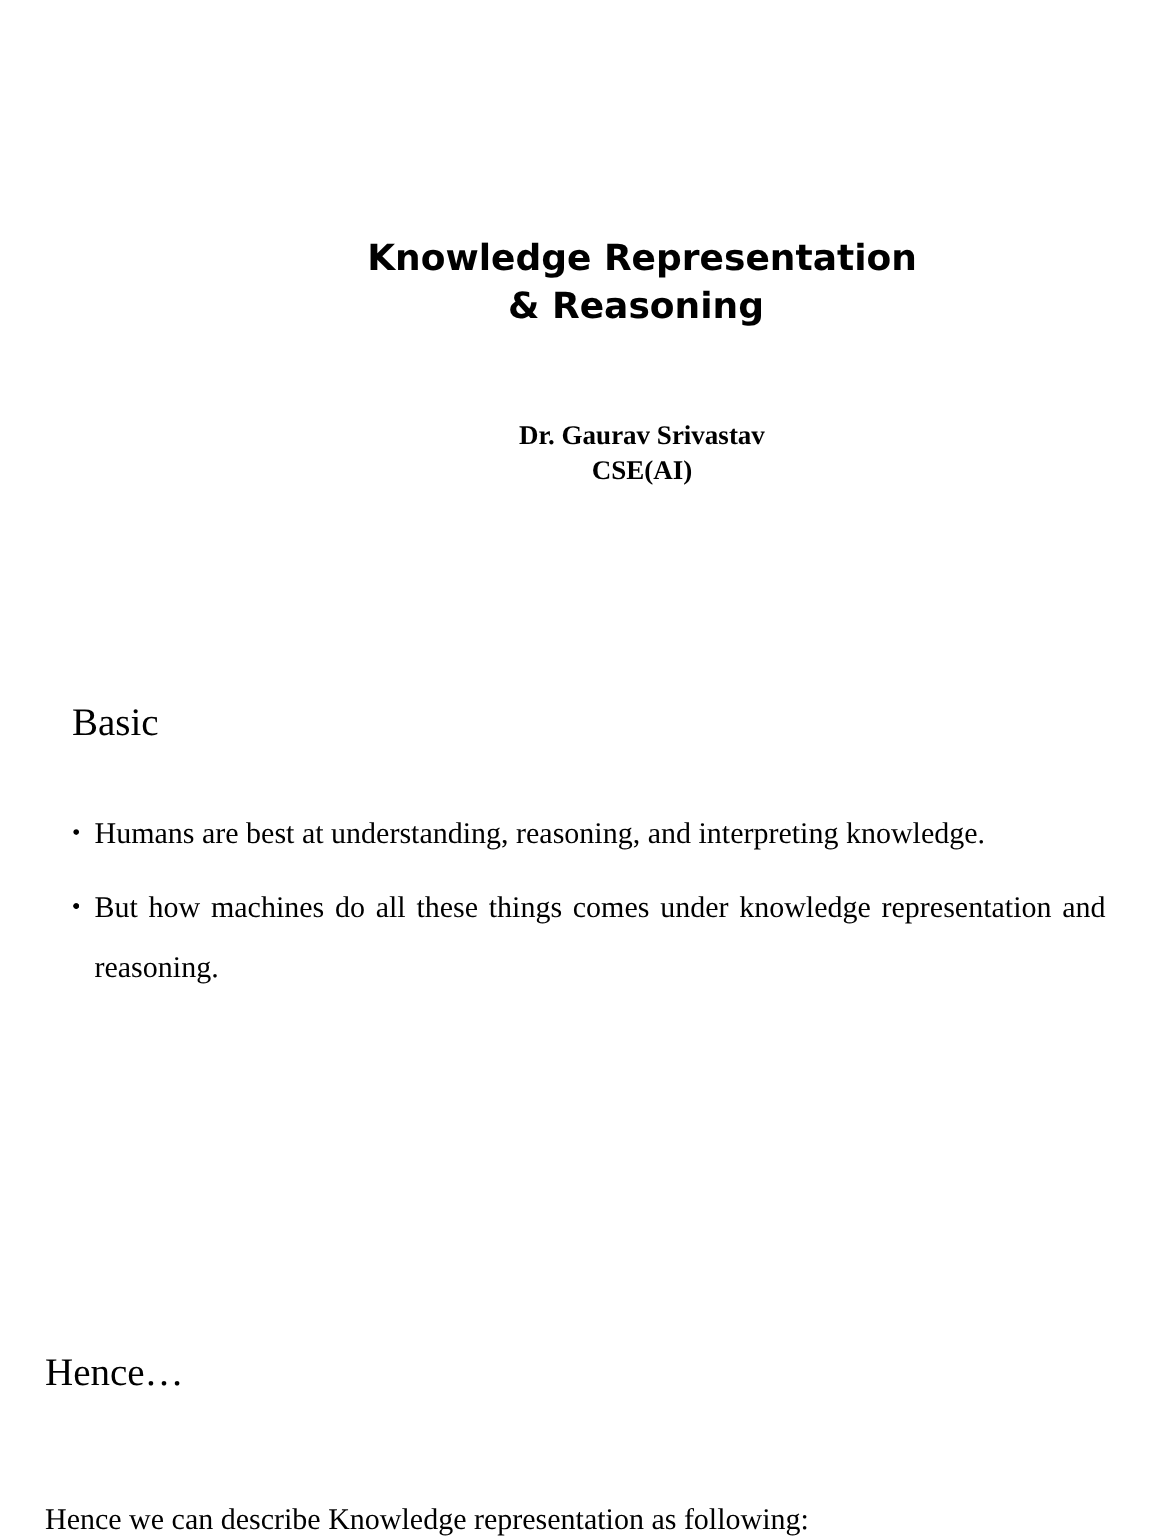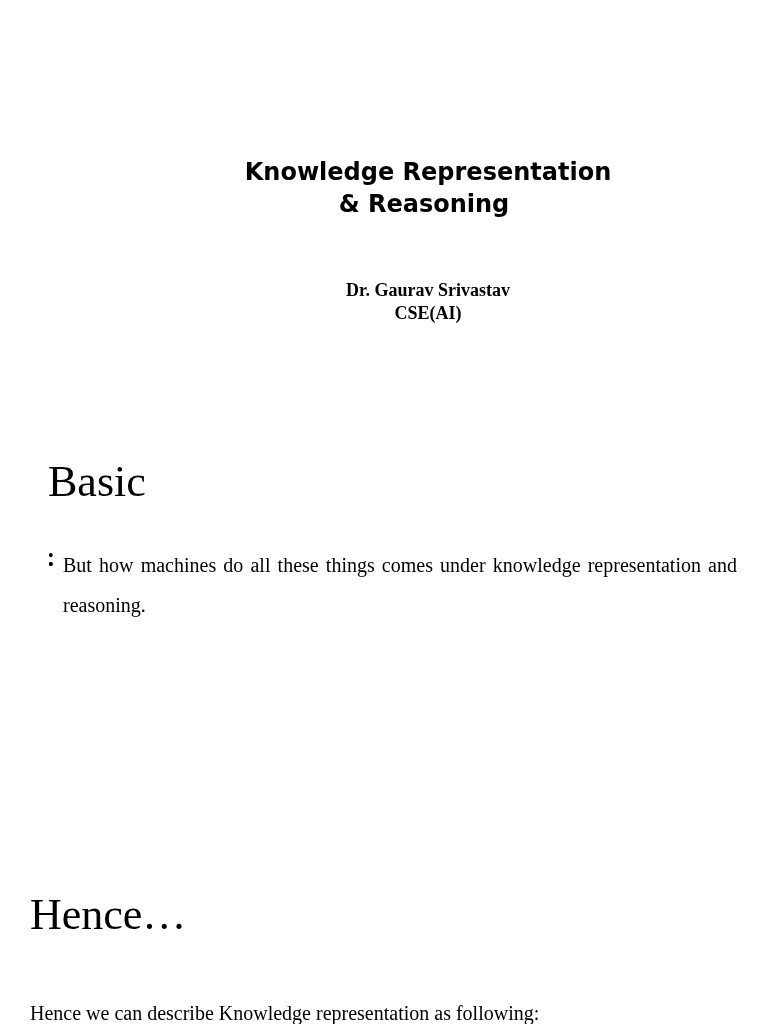--- a/index.html
+++ b/index.html
@@ -30,21 +30,21 @@
       font-weight: bold;
       font-size: 18px;
       line-height: 22px;
       text-align: center;
       white-space: nowrap;
     }
 
     
     .slide-heading {
       font-family: "Liberation Serif", serif;
-      font-size: 44px;
+      font-size: 26px;
       line-height: 40px;
       white-space: nowrap;
     }
 
     
     .bullet-list {
       font-family: "Liberation Serif", serif;
       font-size: 20px;
       line-height: 40px;
     }
@@ -81,20 +81,21 @@
   <div class="abs author-line" style="left:0; width:856px; top:279px;">Dr. Gaurav Srivastav</div>
   <div class="abs author-line" style="left:0; width:856px; top:302px;">CSE(AI)</div>
 </section>
 
 <section>
   <div class="abs slide-heading" style="left:48px; top:462px;">Basic</div>
 
   <div class="abs bullet-list" style="left:48px; top:536px; width:689px;">
     <div class="bullet-item" style="margin-bottom:9px;">
       <span class="dot">•</span>
+      <span>Humans are best at understanding, reasoning, and interpreting knowledge.</span>
     </div>
     <div class="bullet-item justify" style="margin-bottom:8px;">
       <span class="dot">•</span>
     </div>
     <div class="bullet-item justify">
       <span class="dot">•</span>
       <span>But how machines do all these things comes under knowledge representation and reasoning.</span>
     </div>
   </div>
 </section>

